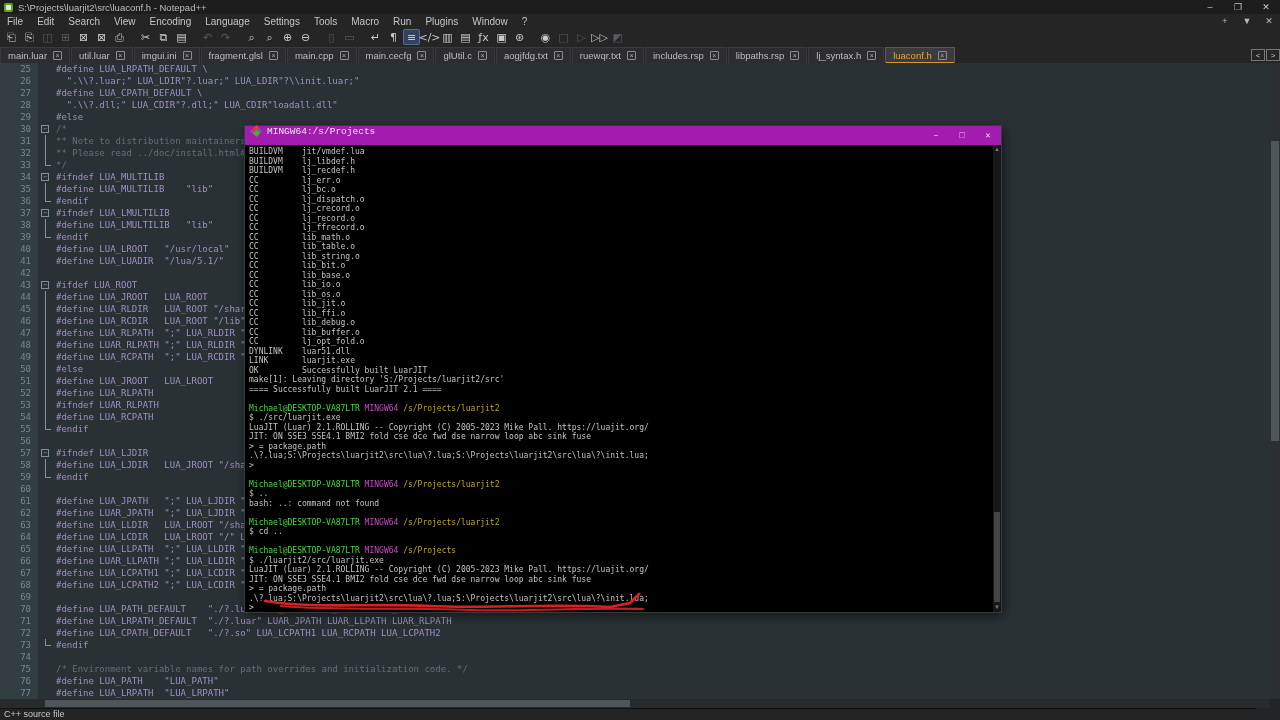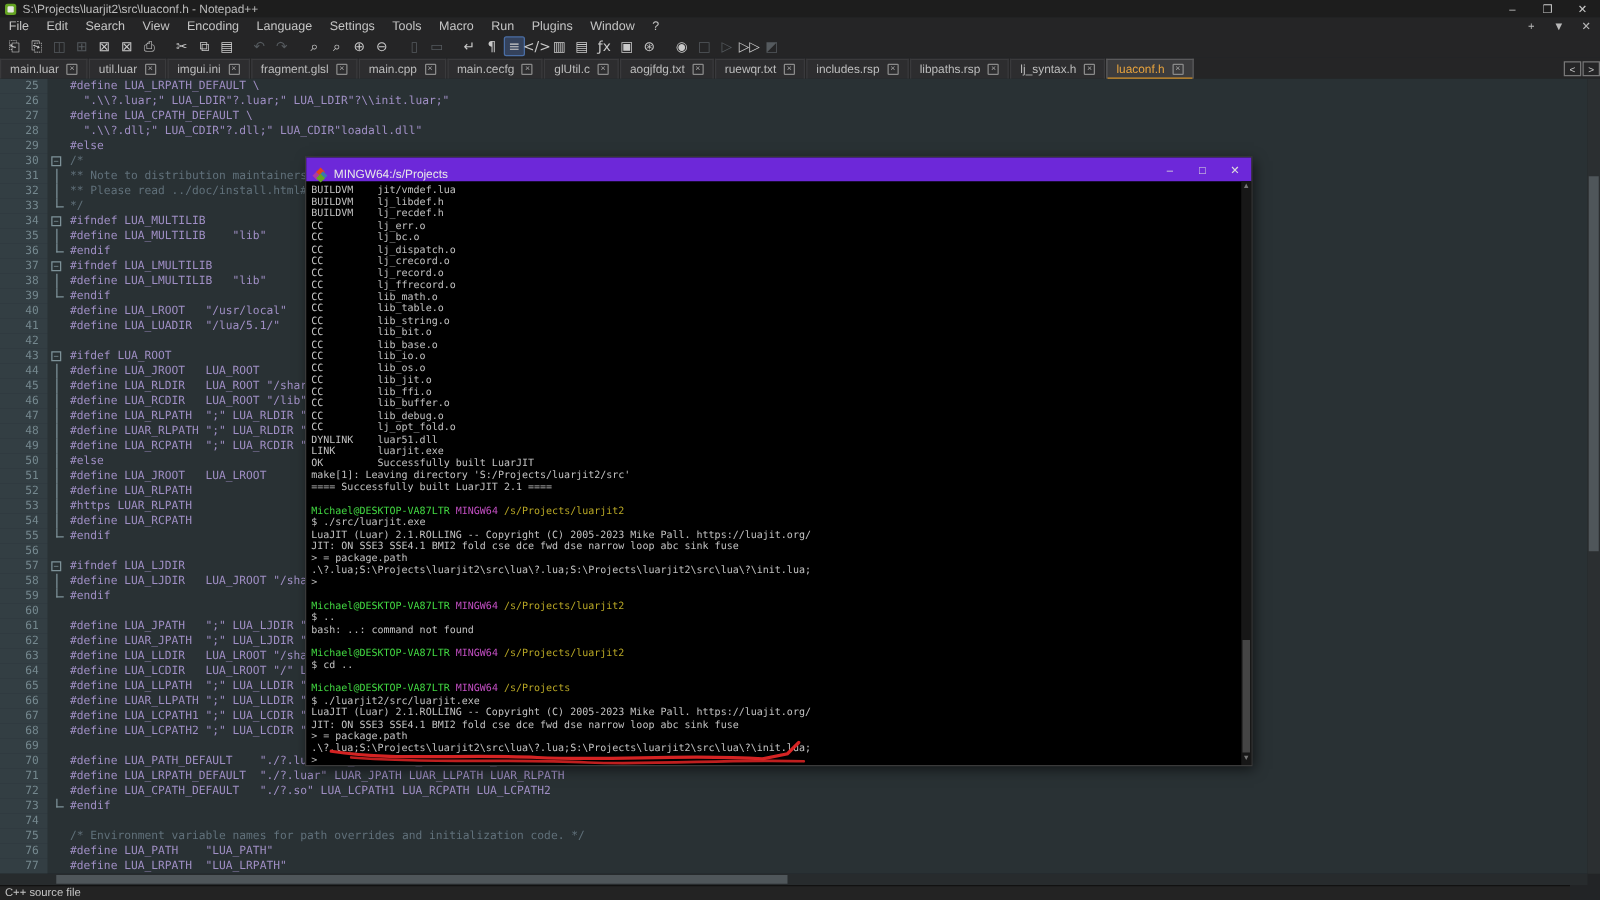--- a/index.html
+++ b/index.html
@@ -82,22 +82,22 @@
                border-top:1px solid #111;flex-direction:column; }
   .sb-doc { padding-left:4px; flex:1; }
   .sb-seg { height:12px; display:flex; align-items:center; padding-left:8px;
             border-left:1px solid #4a4a4a; }
   .sb-grip { width:12px; height:12px; position:relative; }
   .sb-grip::after { content:"◢"; position:absolute; right:0; bottom:-1px; font-size:8px; color:#666; }
 
   
   .terminal { position:absolute; left:245px; top:126px; width:756px; height:486px;
               background:#000; z-index:5; box-shadow:0 0 0 1px #3a3a3a, 2px 3px 10px rgba(0,0,0,.6); }
-  .term-title { height:19px; background:#6d28d9; display:flex; align-items:flex-end;
-                color:#e8e8e8; font-size:9.5px; }
+  .term-title { height:19px; background:#a21caf; display:flex; align-items:flex-start;
+                color:#e8e8e8; font-size:9.5px;font-family:Liberation Mono, monospace; }
   .msys-icon { width:10px; height:10px; margin:0 6px 0 6px; position:relative; }
   .msys-icon i { position:absolute; width:5px; height:5px; transform:rotate(45deg); }
   .msys-icon .q1 { left:0; top:2.5px; background:#b03aa2; }
   .msys-icon .q2 { left:2.5px; top:0; background:#e2431e; }
   .msys-icon .q3 { left:5px; top:2.5px; background:#3a77b0; }
   .msys-icon .q4 { left:2.5px; top:5px; background:#63a522; }
   .term-btns { margin-left:auto; display:flex; }
   .term-btn { width:26px; height:19px; display:flex; align-items:center; justify-content:center;
               color:#dcdcdc; font-size:9px; }
   .term-body { position:absolute; left:0; top:19px; right:8px; bottom:0; overflow:hidden;
@@ -273,21 +273,21 @@
       <div class="ed-line"><span class="ed-num">43</span><span class="ed-fold"><span class="fbox">−</span></span><span class="ed-text k-code">#ifdef LUA_ROOT</span></div>
       <div class="ed-line"><span class="ed-num">44</span><span class="ed-fold"><span class="fmid"></span></span><span class="ed-text k-code">#define LUA_JROOT   LUA_ROOT</span></div>
       <div class="ed-line"><span class="ed-num">45</span><span class="ed-fold"><span class="fmid"></span></span><span class="ed-text k-code">#define LUA_RLDIR   LUA_ROOT "/share" LUA_LUADIR</span></div>
       <div class="ed-line"><span class="ed-num">46</span><span class="ed-fold"><span class="fmid"></span></span><span class="ed-text k-code">#define LUA_RCDIR   LUA_ROOT "/lib" LUA_LUADIR</span></div>
       <div class="ed-line"><span class="ed-num">47</span><span class="ed-fold"><span class="fmid"></span></span><span class="ed-text k-code">#define LUA_RLPATH  ";" LUA_RLDIR "?.luar;" LUA_RLDIR "?/init.luar;"</span></div>
       <div class="ed-line"><span class="ed-num">48</span><span class="ed-fold"><span class="fmid"></span></span><span class="ed-text k-code">#define LUAR_RLPATH ";" LUA_RLDIR "?.luar;"</span></div>
       <div class="ed-line"><span class="ed-num">49</span><span class="ed-fold"><span class="fmid"></span></span><span class="ed-text k-code">#define LUA_RCPATH  ";" LUA_RCDIR "?.so;"</span></div>
       <div class="ed-line"><span class="ed-num">50</span><span class="ed-fold"><span class="fmid"></span></span><span class="ed-text k-code">#else</span></div>
       <div class="ed-line"><span class="ed-num">51</span><span class="ed-fold"><span class="fmid"></span></span><span class="ed-text k-code">#define LUA_JROOT   LUA_LROOT</span></div>
       <div class="ed-line"><span class="ed-num">52</span><span class="ed-fold"><span class="fmid"></span></span><span class="ed-text k-code">#define LUA_RLPATH</span></div>
-      <div class="ed-line"><span class="ed-num">53</span><span class="ed-fold"><span class="fmid"></span></span><span class="ed-text k-code">#https LUAR_RLPATH</span></div>
+      <div class="ed-line"><span class="ed-num">53</span><span class="ed-fold"><span class="fmid"></span></span><span class="ed-text k-code">#ifndef LUAR_RLPATH</span></div>
       <div class="ed-line"><span class="ed-num">54</span><span class="ed-fold"><span class="fmid"></span></span><span class="ed-text k-code">#define LUA_RCPATH</span></div>
       <div class="ed-line"><span class="ed-num">55</span><span class="ed-fold"><span class="fend-v"></span><span class="fend-h"></span></span><span class="ed-text k-code">#endif</span></div>
       <div class="ed-line"><span class="ed-num">56</span><span class="ed-fold"></span><span class="ed-text k-code"></span></div>
       <div class="ed-line"><span class="ed-num">57</span><span class="ed-fold"><span class="fbox">−</span></span><span class="ed-text k-code">#ifndef LUA_LJDIR</span></div>
       <div class="ed-line"><span class="ed-num">58</span><span class="ed-fold"><span class="fmid"></span></span><span class="ed-text k-code">#define LUA_LJDIR   LUA_JROOT "/share/luajit-2.1"</span></div>
       <div class="ed-line"><span class="ed-num">59</span><span class="ed-fold"><span class="fend-v"></span><span class="fend-h"></span></span><span class="ed-text k-code">#endif</span></div>
       <div class="ed-line"><span class="ed-num">60</span><span class="ed-fold"></span><span class="ed-text k-code"></span></div>
       <div class="ed-line"><span class="ed-num">61</span><span class="ed-fold"></span><span class="ed-text k-code">#define LUA_JPATH   ";" LUA_LJDIR "/?.lua;"</span></div>
       <div class="ed-line"><span class="ed-num">62</span><span class="ed-fold"></span><span class="ed-text k-code">#define LUAR_JPATH  ";" LUA_LJDIR "/?.luar;"</span></div>
       <div class="ed-line"><span class="ed-num">63</span><span class="ed-fold"></span><span class="ed-text k-code">#define LUA_LLDIR   LUA_LROOT "/share" LUA_LUADIR</span></div>
@@ -350,22 +350,22 @@
         <div class="t-line">CC         lj_ffrecord.o</div>
         <div class="t-line">CC         lib_math.o</div>
         <div class="t-line">CC         lib_table.o</div>
         <div class="t-line">CC         lib_string.o</div>
         <div class="t-line">CC         lib_bit.o</div>
         <div class="t-line">CC         lib_base.o</div>
         <div class="t-line">CC         lib_io.o</div>
         <div class="t-line">CC         lib_os.o</div>
         <div class="t-line">CC         lib_jit.o</div>
         <div class="t-line">CC         lib_ffi.o</div>
+        <div class="t-line">CC         lib_debug.o</div>
         <div class="t-line">CC         lib_buffer.o</div>
-        <div class="t-line">CC         lib_debug.o</div>
         <div class="t-line">CC         lj_opt_fold.o</div>
         <div class="t-line">DYNLINK    luar51.dll</div>
         <div class="t-line">LINK       luarjit.exe</div>
         <div class="t-line">OK         Successfully built LuarJIT</div>
         <div class="t-line">make[1]: Leaving directory 'S:/Projects/luarjit2/src'</div>
         <div class="t-line">==== Successfully built LuarJIT 2.1 ====</div>
         <div class="t-line">&nbsp;</div>
         <div class="t-line"><span class="t-user">Michael@DESKTOP-VA87LTR</span> <span class="t-env">MINGW64</span> <span class="t-path">/s/Projects/luarjit2</span></div>
         <div class="t-line">$ ./src/luarjit.exe</div>
         <div class="t-line">LuaJIT (Luar) 2.1.ROLLING -- Copyright (C) 2005-2023 Mike Pall. https://luajit.org/</div>

